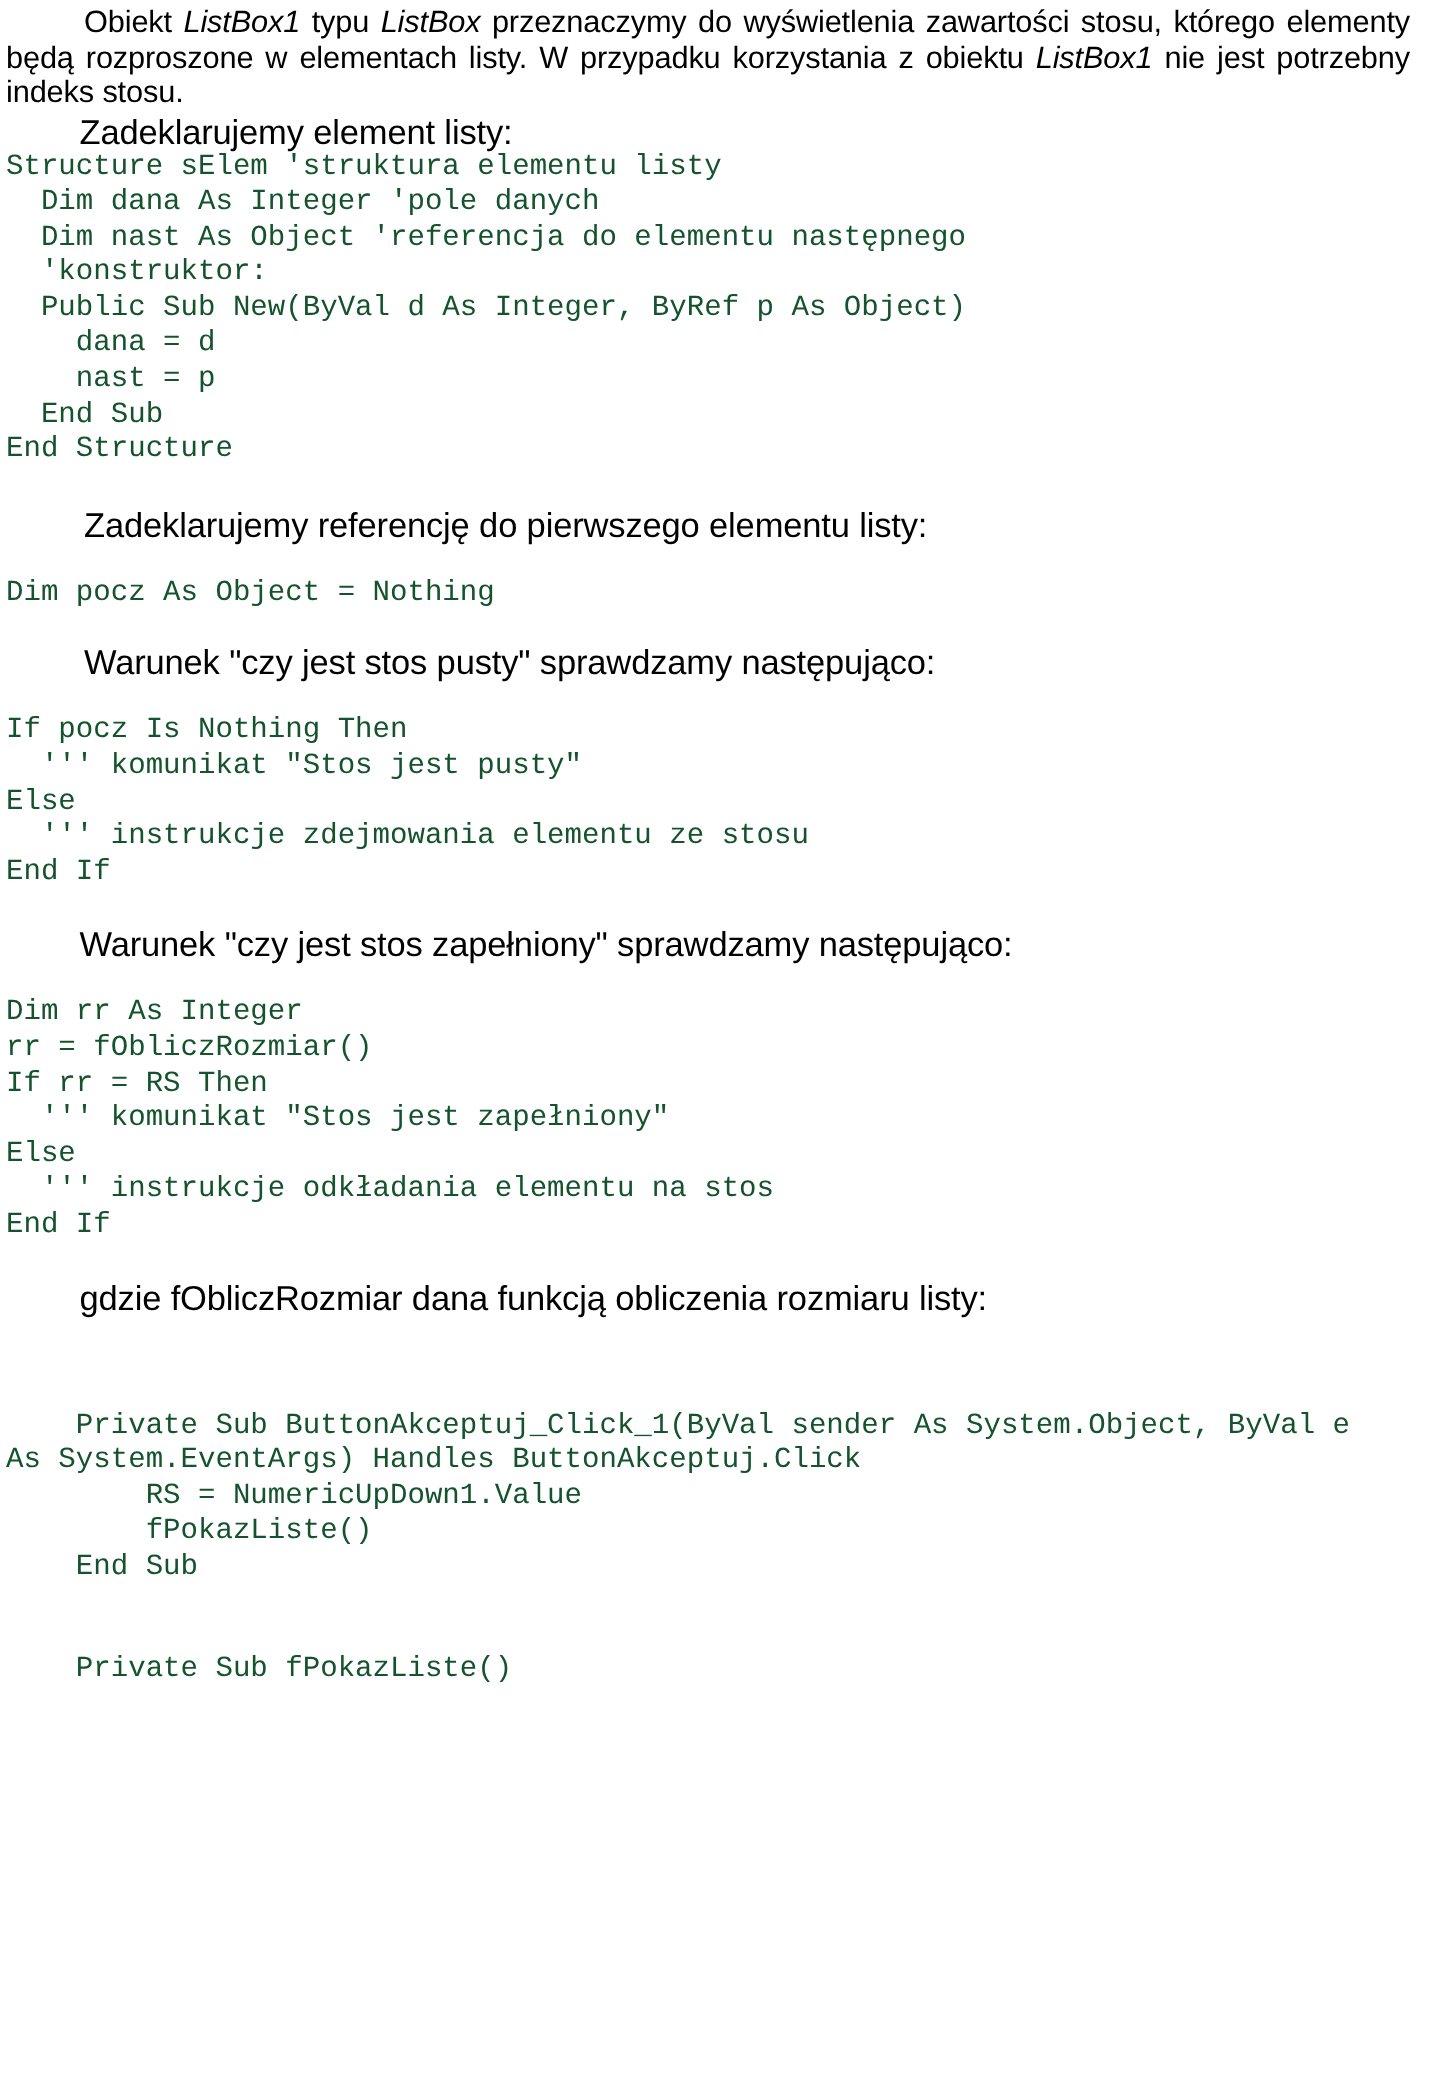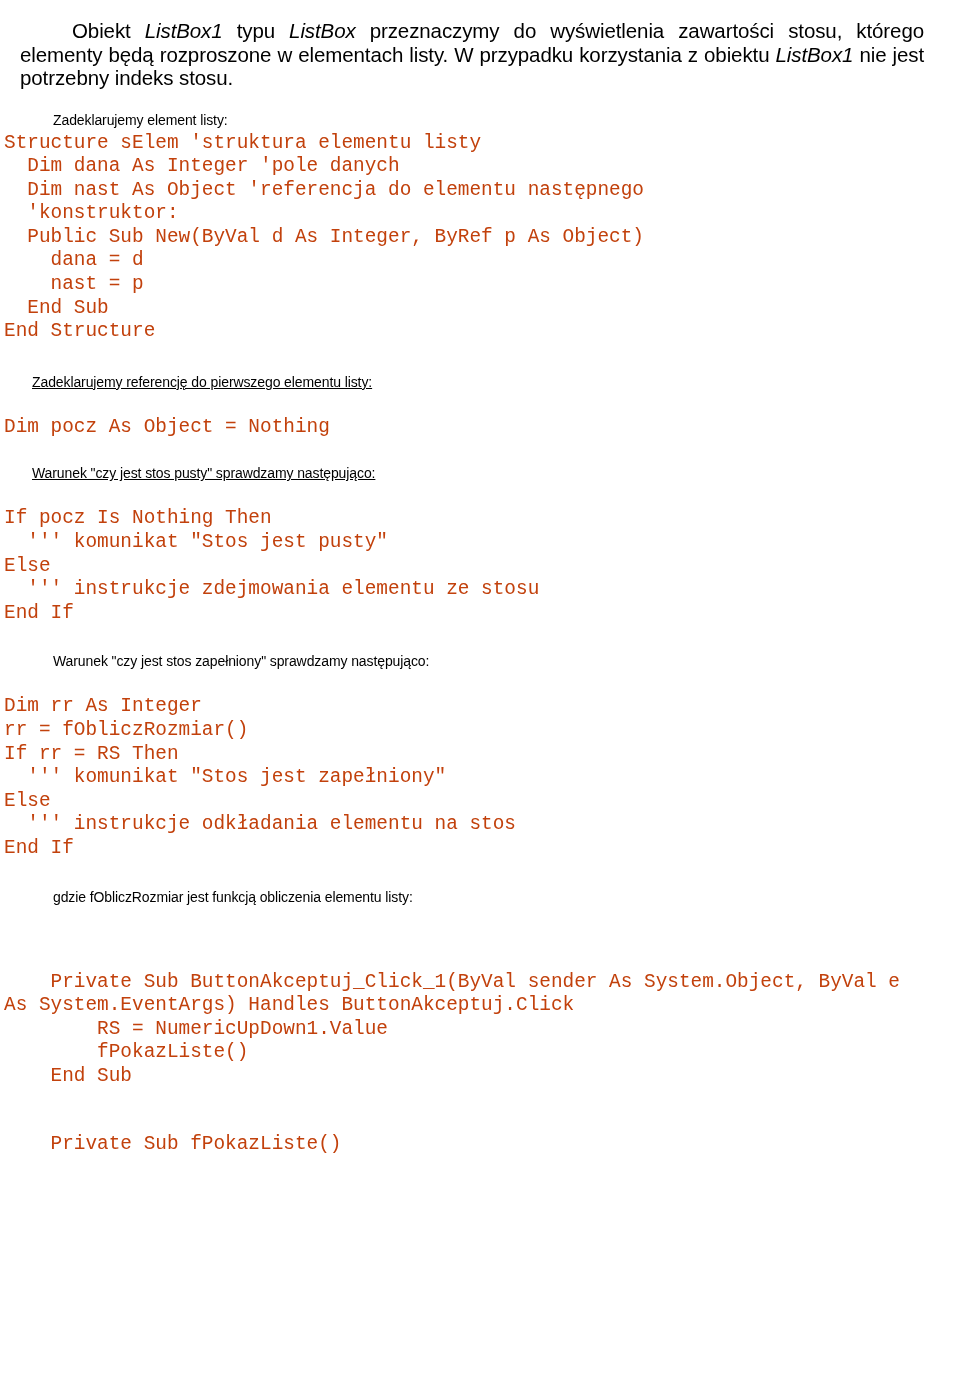--- a/index.html
+++ b/index.html
@@ -22,47 +22,47 @@
     padding: 0;
   }
 
   
   .prose {
     font-family: "Liberation Sans", sans-serif;
     font-size: 20.5px;
     line-height: 23.5px;
     text-align: justify;
     text-indent: 52px;
-    margin: 16px;
+    margin: 0;
     padding: 3px 20px 0 4px;
     letter-spacing: -0.1px;
   }
   .prose i { font-style: italic; }
 
   
   .heading {
     font-family: "Liberation Sans", sans-serif;
-    font-size: 14px;
+    font-size: 23px;
     line-height: 24px;
     margin: 0;
     padding-left: 53px;
     letter-spacing: -0.1px;
     white-space: pre;
   }
-  .heading.h-wide { padding-left: 32px; text-decoration: underline; }
+  .heading.h-wide { padding-left: 56px; }
 
   
   .code {
     font-family: "Liberation Mono", "DejaVu Sans Mono", monospace;
     font-size: 19.4px;
     line-height: 23.6px;
     margin: 0;
     padding-left: 4px;
     white-space: pre;
-    color: #c2410c;
+    color: #14532d;
     letter-spacing: 0px;
   }
 
   
   .sp-2 { height: 2px; }
   .sp-20 { height: 20px; }
   .sp-22 { height: 22px; }
   .sp-24 { height: 24px; }
   .sp-26 { height: 26px; }
 </style>
@@ -109,21 +109,21 @@
   <div class="code">Dim rr As Integer
 rr = fObliczRozmiar()
 If rr = RS Then
   ''' komunikat "Stos jest zapełniony"
 Else
   ''' instrukcje odkładania elementu na stos
 End If</div>
 
   <div class="sp-24"></div>
 
-  <div class="heading">gdzie fObliczRozmiar jest funkcją obliczenia elementu listy:</div>
+  <div class="heading">gdzie fObliczRozmiar dana funkcją obliczenia rozmiaru listy:</div>
   <div class="sp-20"></div>
 
   <div class="sp-22"></div>
 
   <div class="sp-20"></div>
   <div class="code">    Private Sub ButtonAkceptuj_Click_1(ByVal sender As System.Object, ByVal e
 As System.EventArgs) Handles ButtonAkceptuj.Click
         RS = NumericUpDown1.Value
         fPokazListe()
     End Sub</div>

